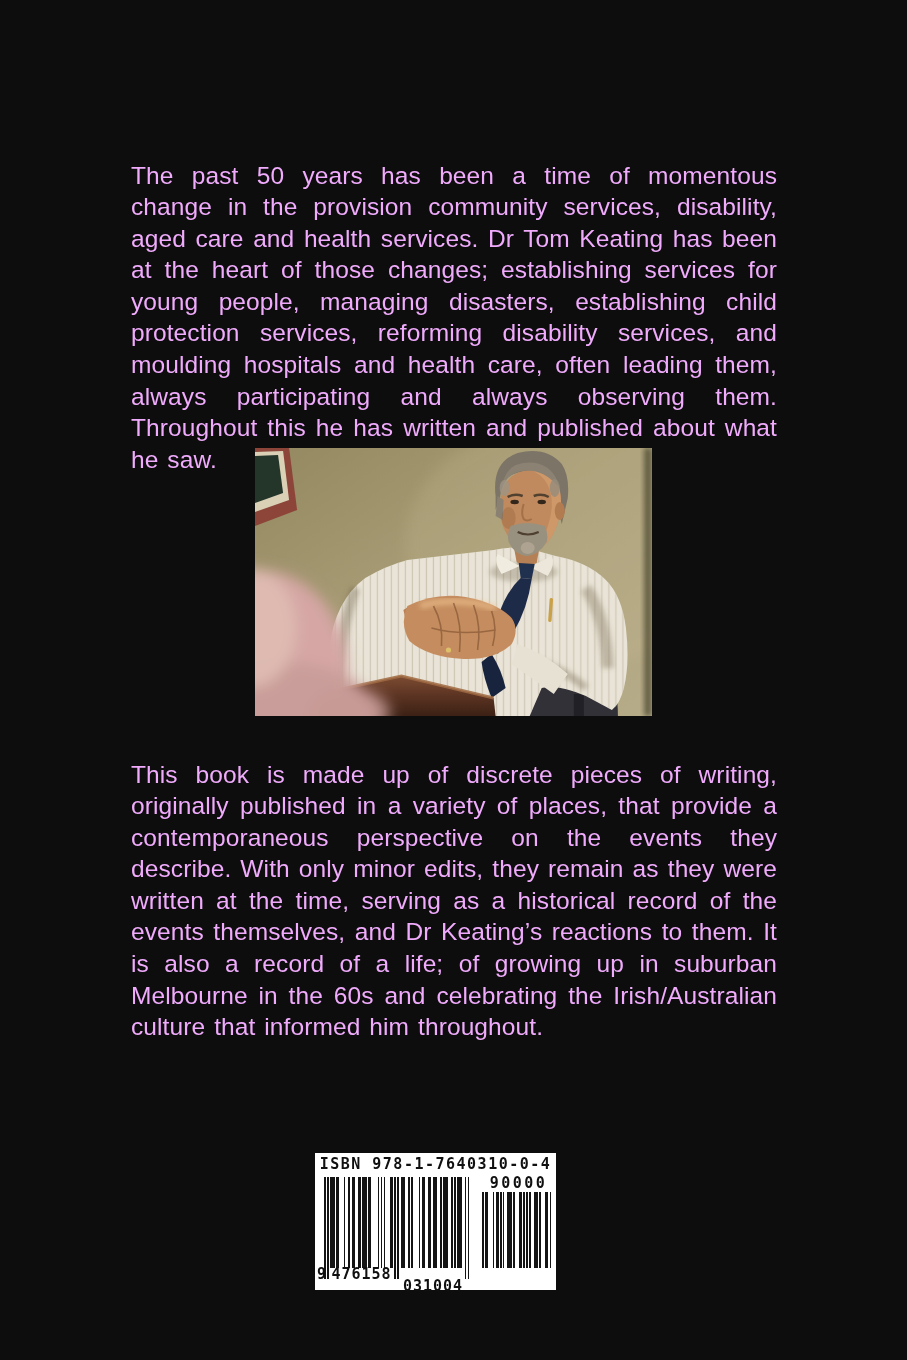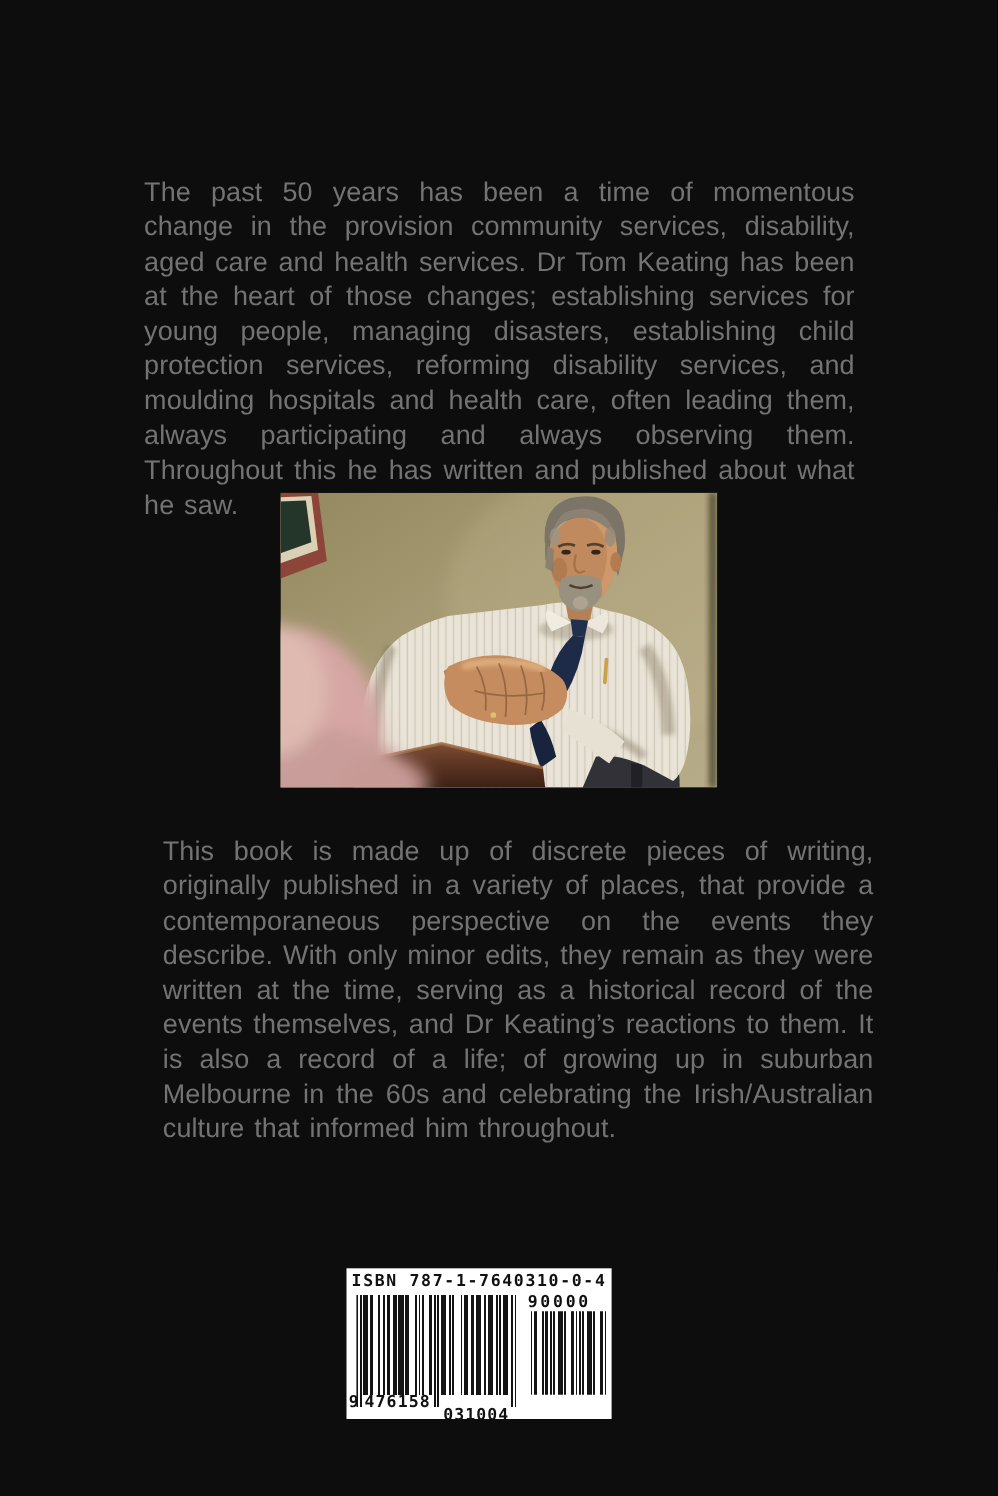--- a/index.html
+++ b/index.html
@@ -1,38 +1,38 @@
 <!DOCTYPE html>
 <html><head>
 <meta charset="utf-8">
 <style>
   html,body{margin:0;padding:0;background:#000;}
   .cover{
     position:relative;width:907px;height:1360px;background:#0d0d0d;overflow:hidden;
     font-family:"Liberation Sans",sans-serif;
   }
   .blurb{
-    position:absolute;left:131px;width:646px;color:#737373;
+    position:absolute;left:131px;width:646px;color:#f0abfc;
     font-size:24.5px;line-height:31.6px;font-weight:400;
     text-align:justify;text-align-last:left;word-spacing:2px;letter-spacing:0.1px;
   }
   #blurb1{top:135px;}
-  #blurb2{top:734px;margin-left:17px;}
+  #blurb2{top:734px;}
   .photo{position:absolute;left:255px;top:448px;width:397px;height:268px;}
   .photo svg{display:block;width:100%;height:100%;}
   .barcode-box{
     position:absolute;left:315px;top:1153px;width:241px;height:137px;
     background:#ffffff;color:#101010;
   }
   .bc-text{
     position:absolute;font-family:"DejaVu Sans Mono",monospace;font-weight:700;
     white-space:nowrap;color:#101010;
   }
   #isbnLine{top:2px;left:0;right:0;text-align:center;font-size:15px;letter-spacing:1.5px;}
-  #priceCode{top:21px;left:158px;width:71px;text-align:center;font-size:15px;letter-spacing:2.5px;}
+  #priceCode{top:21px;left:168px;width:71px;text-align:center;font-size:15px;letter-spacing:2.5px;}
   #ean13svg{position:absolute;left:9px;top:24px;}
   #ean5svg{position:absolute;left:166px;top:39px;}
   #digitLead{top:112px;left:1px;width:11px;text-align:center;font-size:15px;}
   #digitsG1{top:112px;left:15px;width:63px;text-align:center;font-size:15px;letter-spacing:1px;}
   #digitsG2{top:124px;left:86px;width:64px;text-align:center;font-size:15px;letter-spacing:1px;}
 </style>
 </head>
 <body>
 
 <div class="cover">
@@ -163,21 +163,21 @@
         <ellipse cx="28" cy="270" rx="95" ry="55" fill="#c99d99"></ellipse>
         <ellipse cx="-6" cy="180" rx="48" ry="60" fill="#debbb2" opacity="0.95"></ellipse>
         <ellipse cx="95" cy="265" rx="40" ry="25" fill="#c79a95" opacity="0.8"></ellipse>
       </g>
     </svg>
   </div>
 
   <p class="blurb" id="blurb2">This book is made up of discrete pieces of writing, originally published in a variety of places, that provide a contemporaneous perspective on the events they describe. With only minor edits, they remain as they were written at the time, serving as a historical record of the events themselves, and Dr Keating’s reactions to them. It is also a record of a life; of growing up in suburban Melbourne in the 60s and celebrating the Irish/Australian culture that informed him throughout.</p>
 
   <div class="barcode-box">
-    <div class="bc-text" id="isbnLine">ISBN 787-1-7640310-0-4</div>
+    <div class="bc-text" id="isbnLine">ISBN 978-1-7640310-0-4</div>
     <div class="bc-text" id="priceCode">90000</div>
     <svg id="ean13svg" width="146" height="103" shape-rendering="crispEdges">
         <rect x="0.00" y="0" width="1.59" height="102" fill="#141414"></rect>
         <rect x="3.06" y="0" width="1.59" height="102" fill="#141414"></rect>
         <rect x="6.12" y="0" width="1.59" height="91" fill="#141414"></rect>
         <rect x="7.65" y="0" width="1.59" height="91" fill="#141414"></rect>
         <rect x="9.18" y="0" width="1.59" height="91" fill="#141414"></rect>
         <rect x="12.24" y="0" width="1.59" height="91" fill="#141414"></rect>
         <rect x="13.77" y="0" width="1.59" height="91" fill="#141414"></rect>
         <rect x="19.89" y="0" width="1.59" height="91" fill="#141414"></rect>

